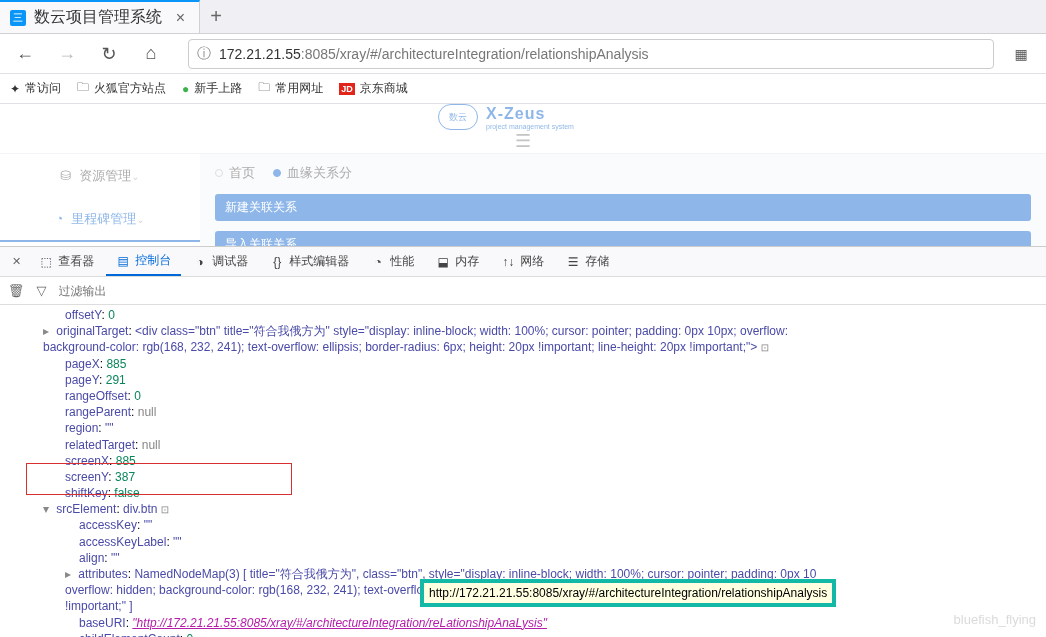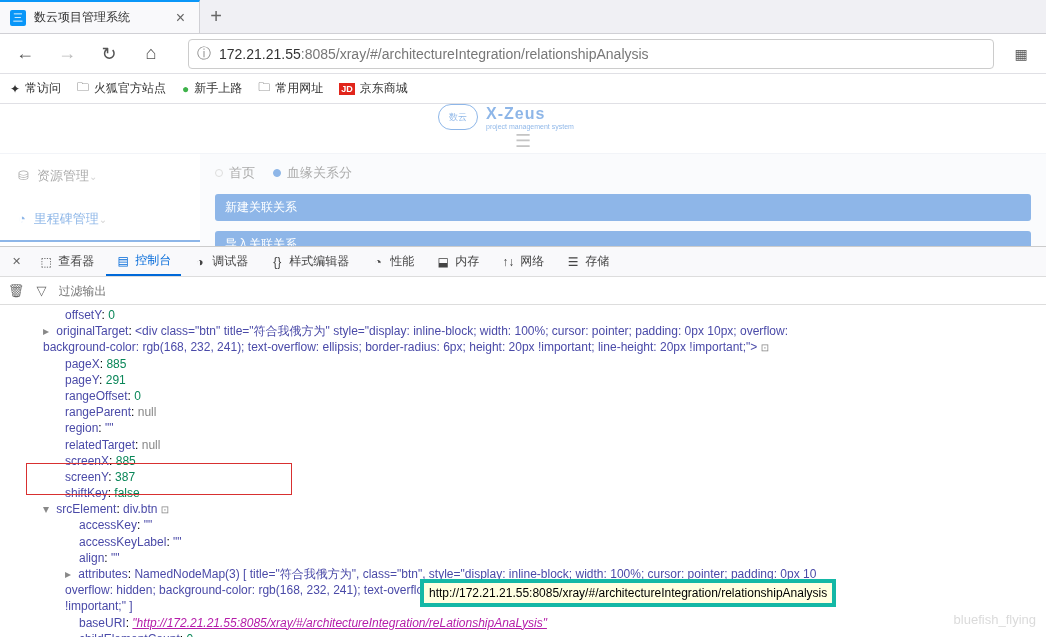--- a/index.html
+++ b/index.html
@@ -2,21 +2,21 @@
 <html><head>
 <meta charset="utf-8">
 <style>
 * { margin: 0; padding: 0; box-sizing: border-box; font-family: "Microsoft YaHei", Arial, sans-serif; }
 body { width: 1046px; height: 637px; overflow: hidden; background: #fff; font-size: 12px; }
 
 
 .tab-bar { height: 34px; background: #f0f0f4; display: flex; align-items: center; border-bottom: 1px solid #d0d0d5; }
 .tab { height: 33px; width: 200px; background: #f9f9fb; display: flex; align-items: center; padding: 0 10px; border-right: 1px solid #d0d0d5; border-top: 2px solid #0996f8; }
 .tab-icon { width: 16px; height: 16px; background: #0996f8; color: #fff; display: flex; align-items: center; justify-content: center; font-size: 10px; border-radius: 2px; margin-right: 8px; }
-.tab-title { flex: 1; font-size: 12px; color: #333; }
+.tab-title { flex: 1; font-size: 16px; color: #333; }
 .tab-close { font-size: 16px; color: #666; cursor: pointer; padding: 0 4px; }
 .new-tab { width: 32px; height: 32px; display: flex; align-items: center; justify-content: center; font-size: 20px; color: #666; cursor: pointer; }
 
 .nav-bar { height: 40px; display: flex; align-items: center; padding: 0 10px; gap: 12px; border-bottom: 1px solid #e0e0e5; }
 .nav-btn { width: 30px; height: 30px; display: flex; align-items: center; justify-content: center; color: #555; cursor: pointer; border-radius: 4px; font-size: 18px; }
 .url-bar { flex: 1; height: 30px; border: 1px solid #ccc; border-radius: 4px; display: flex; align-items: center; padding: 0 8px; margin-left: 10px; }
 .url-info { color: #888; margin-right: 8px; font-size: 14px; }
 .url-text { font-size: 14px; color: #777; }
 .url-text .host { color: #333; }
 
@@ -29,21 +29,21 @@
 .logo { width: 200px; height: 50px; display: flex; align-items: center; padding-left: 15px; }
 .logo-cloud { width: 40px; height: 26px; border: 1.5px solid #1c6dd0; border-radius: 13px; display: flex; align-items: center; justify-content: center; font-size: 9px; color: #1c6dd0; }
 .logo-text { margin-left: 8px; }
 .logo-main { font-size: 16px; color: #1c6dd0; font-weight: bold; letter-spacing: 1px; }
 .logo-sub { font-size: 7px; color: #1c6dd0; }
 .hamburger { width: 40px; text-align: center; font-size: 18px; color: #888; }
 .breadcrumb { display: flex; gap: 10px; color: #666; font-size: 13px; align-items: center; }
 
 .app-body { display: flex; height: 92px; }
 .sidebar { width: 200px; background: #fff; }
-.sb-item { height: 44px; display: flex; align-items: center; padding: 0 18px; color: #555; font-size: 13px; justify-content: flex-start; }
+.sb-item { height: 44px; display: flex; align-items: center; padding: 0 18px; color: #555; font-size: 13px; justify-content: center; }
 .sb-item.active { color: #1c6dd0; border-bottom: 2px solid #1c6dd0; }
 .sb-icon { margin-right: 8px; }
 .sb-chevron { color: #aaa; font-size: 10px; }
 .main-area { flex: 1; background: #f5f7fa; padding: 10px 15px; }
 .tab-row { display: flex; gap: 18px; margin-bottom: 12px; align-items: center; }
 .app-tab { display: flex; align-items: center; gap: 6px; font-size: 13px; color: #555; }
 .dot { width: 8px; height: 8px; border-radius: 50%; border: 1.5px solid #bbb; }
 .dot.active { background: #1c6dd0; border-color: #1c6dd0; }
 .btn-row { display: flex; gap: 10px; flex-direction: column; }
 .app-btn { background: #1c6dd0; color: #fff; padding: 5px 10px; font-size: 12px; border-radius: 3px; cursor: pointer; }

